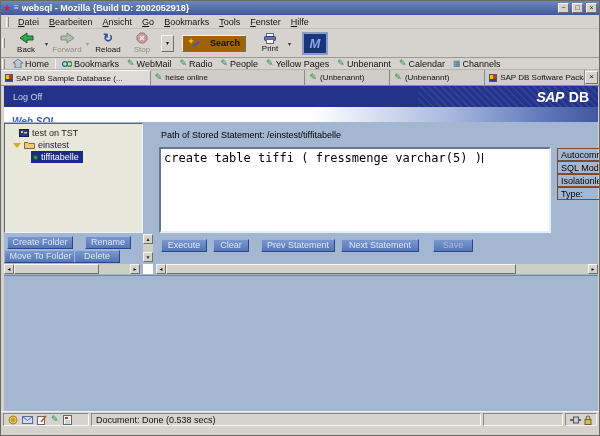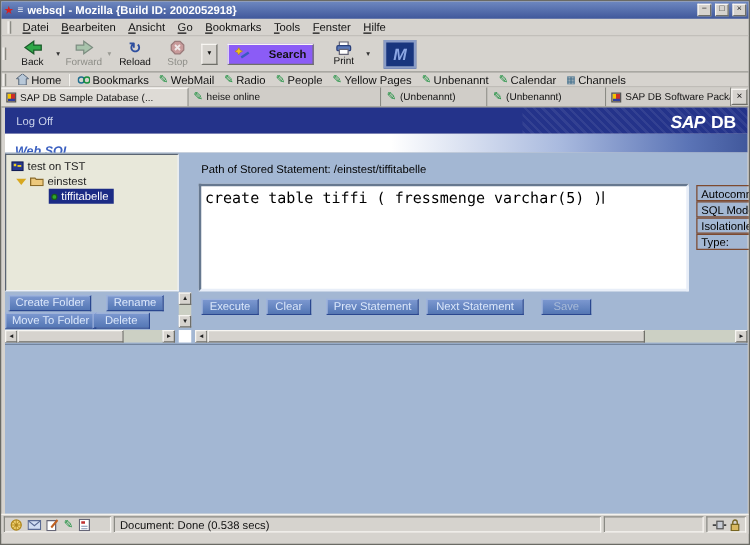--- a/index.html
+++ b/index.html
@@ -38,23 +38,23 @@
   .drop{ font-size:6px; color:#333; width:7px; text-align:center; }
   .drop.disabled{ color:#9a9a94; }
   .reload-glyph{ font-size:12px; line-height:11px; font-weight:bold; color:#2f4f9f; }
   .urlbox{ width:300px; height:17px; background:#fff; border:1px solid;
     border-color:#6f6f69 #f8f6f2 #f8f6f2 #6f6f69; display:flex; align-items:center;
     padding:0 3px; gap:3px; margin-left:4px; }
   .urlbox .url-text{ white-space:nowrap; overflow:hidden; color:#000; }
   .url-drop{ width:13px; height:17px; background:#d6d3ce; border:1px solid;
     border-color:#f8f6f2 #6f6f69 #6f6f69 #f8f6f2; font-size:6px; line-height:15px;
     text-align:center; margin-left:2px; }
-  .tb-raised{ height:17px; background:#8b5cf6; border:1px solid;
+  .tb-raised{ height:17px; background:#a16207; border:1px solid;
     border-color:#f8f6f2 #6f6f69 #6f6f69 #f8f6f2; display:flex; align-items:center;
-    gap:14px; padding:0 5px; font-weight:bold; margin-left:8px; }
+    gap:9px; padding:0 5px; font-weight:bold; margin-left:8px; }
   .print-btn{ display:flex; flex-direction:column; align-items:center;
     width:32px; height:26px; justify-content:center; font-size:8px; margin-left:8px; }
   .throbber{ width:26px; height:23px; background:#18357e; border:2px solid #8a9cc6;
     color:#8ba6e4; display:flex; align-items:center; justify-content:center;
     font-weight:bold; font-style:italic; font-size:13px; margin-left:9px; }
 
   
   .personalbar{ left:0; top:57px; width:598px; height:12px; display:flex;
     align-items:center; border-bottom:1px solid #b8b5b0; }
   .pt-item{ display:flex; align-items:center; gap:2px; padding:0 4px; white-space:nowrap; }
@@ -289,36 +289,36 @@
     </span>
   </div>
   <div class="abs hdr-grad">
     <span class="section">Web SQL</span>
   </div>
 
   <div class="abs content-bg"></div>
   <div class="abs bottom-frame"></div>
 
   <div class="abs tree-frame">
-    <div class="tree-row" style="padding-left:4px">
+    <div class="tree-row" style="padding-left:14px">
       <svg class="tree-ico" width="10" height="8">
           <rect x="0.5" y="0.5" width="9" height="7" fill="#28388f" stroke="#101c55"></rect>
           <rect x="2" y="2" width="2" height="2" fill="#f0d020"></rect>
           <rect x="5" y="3" width="3" height="1.5" fill="#f0d020"></rect>
         </svg>
       <span>test on TST</span>
     </div>
     <div class="tree-row" style="padding-left:8px">
       <span class="tri-down"></span>
       <svg width="11" height="8">
           <path d="M0.5 1.5 H4 L5 2.5 H10.5 V7.5 H0.5 Z" fill="#ecc87c" stroke="#8a6a28"></path>
         </svg>
       <span>einstest</span>
     </div>
-    <div class="tree-row" style="padding-left:34px">
+    <div class="tree-row" style="padding-left:26px">
       <span class="tree-sel">
         <span class="bullet"></span>
         <span>tiffitabelle</span>
       </span>
     </div>
   </div>
 
   <span class="db-btn" style="left:6px; top:235px; width:66px">Create Folder</span>
   <span class="db-btn" style="left:84px; top:235px; width:46px">Rename</span>
   <span class="db-btn" style="left:3px; top:249px; width:73px">Move To Folder</span>

